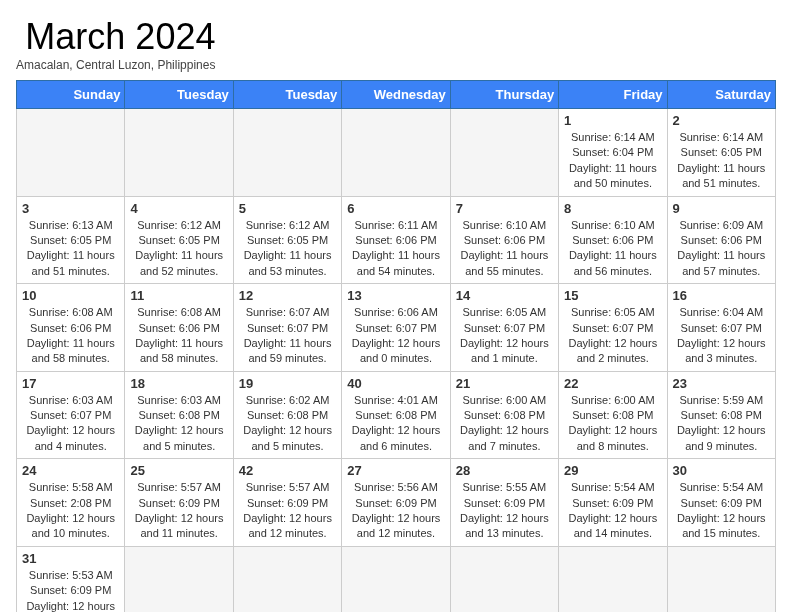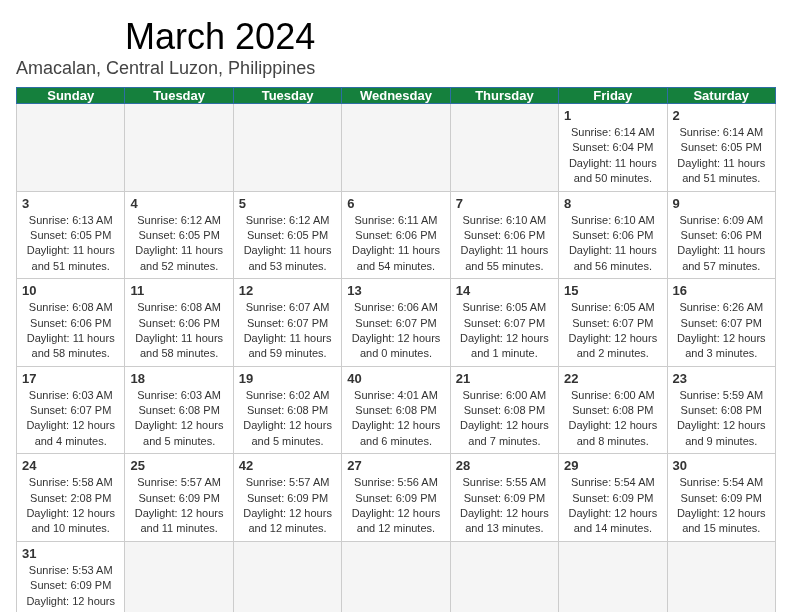--- a/index.html
+++ b/index.html
@@ -27,36 +27,36 @@
     }
     .title-area {
       text-align: right;
     }
     .month-title {
       font-size: 36px;
       color: #000000;
       font-weight: normal;
     }
     .subtitle {
-      font-size: 18px;
+      font-size: 12px;
       color: #444;
     }
     .calendar {
       width: 100%;
       border-collapse: collapse;
       border: 1px solid #ccc;
     }
     .calendar th {
-      background-color: #15803d;
+      background-color: #3b82f6;
       color: #fff;
       font-size: 13px;
       font-weight: bold;
-      padding: 0 4px;
+      padding: 6px 4px;
       border: 1px solid #2e6da4;
-      text-align: center;
+      text-align: right;
     }
     .calendar td {
       border: 1px solid #ccc;
       vertical-align: top;
       padding: 4px 5px;
       width: 108px;
       min-height: 80px;
       background: #fff;
       font-size: 11px;
       color: #333;
@@ -216,21 +216,21 @@
         </td>
         <td>
           <span class="day-number">15</span>
           <div class="day-info">Sunrise: 6:05 AM
 Sunset: 6:07 PM
 Daylight: 12 hours
 and 2 minutes.</div>
         </td>
         <td>
           <span class="day-number">16</span>
-          <div class="day-info">Sunrise: 6:26 AM
+          <div class="day-info">Sunrise: 6:04 AM
 Sunset: 6:07 PM
 Daylight: 12 hours
 and 3 minutes.</div>
         </td>
       </tr>
       <tr>
         <td>
           <span class="day-number">17</span>
           <div class="day-info">Sunrise: 6:03 AM
 Sunset: 6:07 PM

